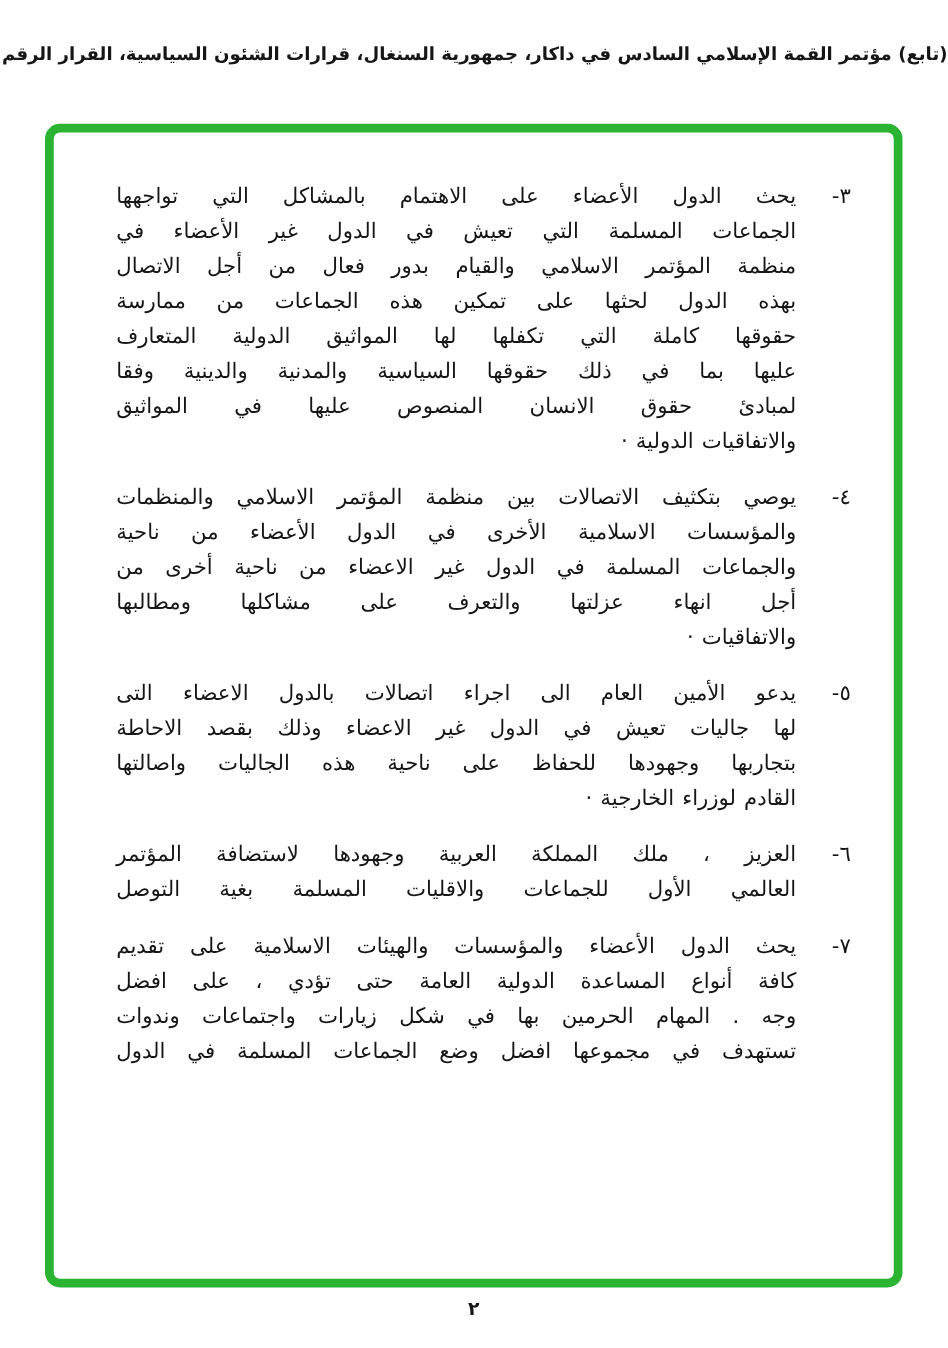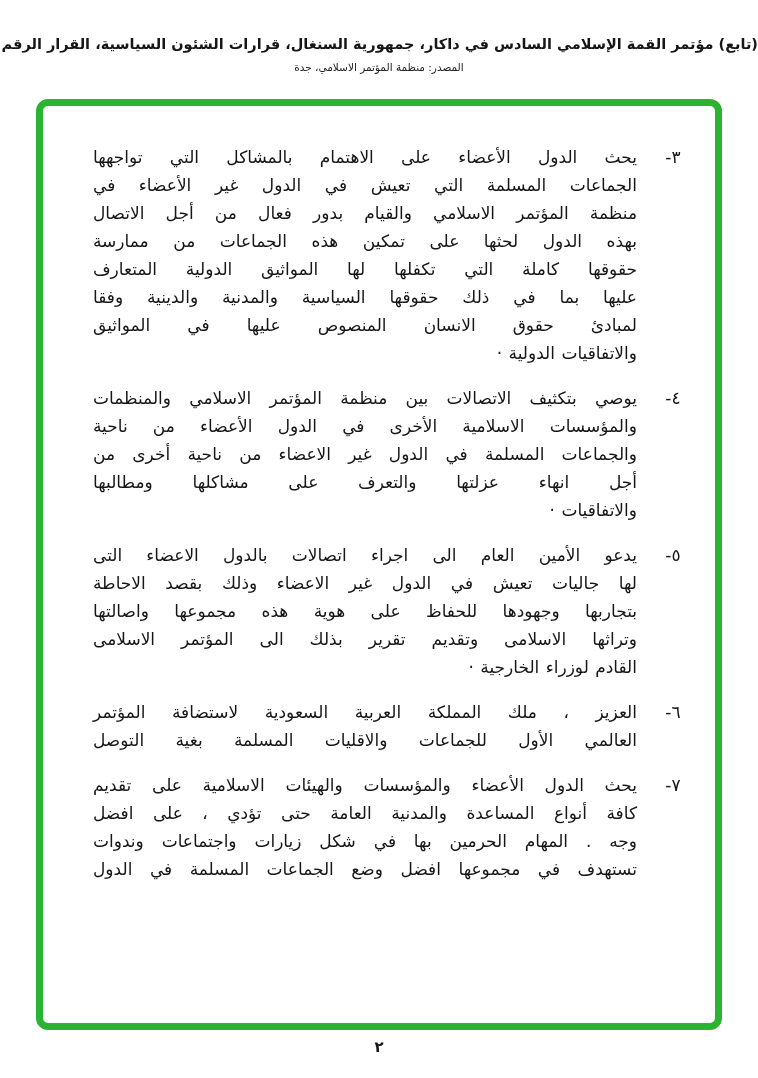--- a/index.html
+++ b/index.html
@@ -62,21 +62,20 @@
     text-align: center; font-size: 15px; font-weight: bold;
   }
 </style>
 </head>
 <body style="color: rgb(22, 22, 22);">
 
 <div class="page">
 
   <div class="header">
     <div class="header-title">(تابع) مؤتمر القمة الإسلامي السادس في داكار، جمهورية السنغال، قرارات الشئون السياسية، القرار الرقم ٦/١٥-س (ق أ)</div>
-    <div class="header-source">المصدر: منظمة المؤتمر الاسلامي، جدة</div>
   </div>
 
   <div class="green-box">
     <div class="content" id="items-container">
         <div class="item">
           <div class="item-number">٣-</div>
           <div class="item-body">
             <div class="line"><span class="lead">يحث</span> الدول الأعضاء على الاهتمام بالمشاكل التي تواجهها</div>
             <div class="line">الجماعات المسلمة التي تعيش في الدول غير الأعضاء في</div>
             <div class="line">منظمة المؤتمر الاسلامي والقيام بدور فعال من أجل الاتصال</div>
@@ -95,37 +94,36 @@
             <div class="line">والجماعات المسلمة في الدول غير الاعضاء من ناحية أخرى من</div>
             <div class="line">أجل انهاء عزلتها والتعرف على مشاكلها ومطالبها</div>
             <div class="line last">والاتفاقيات ·</div>
           </div>
         </div>
         <div class="item">
           <div class="item-number">٥-</div>
           <div class="item-body">
             <div class="line"><span class="lead">يدعو</span> الأمين العام الى اجراء اتصالات بالدول الاعضاء التى</div>
             <div class="line">لها جاليات تعيش في الدول غير الاعضاء وذلك بقصد الاحاطة</div>
-            <div class="line">بتجاربها وجهودها للحفاظ على هوية هذه مجموعها واصالتها</div>
-            <div class="line">وتراثها الاسلامى وتقديم تقرير بذلك الى المؤتمر الاسلامى</div>
+            <div class="line">بتجاربها وجهودها للحفاظ على ناحية هذه الجاليات واصالتها</div>
             <div class="line last">القادم لوزراء الخارجية ·</div>
           </div>
         </div>
         <div class="item">
           <div class="item-number">٦-</div>
           <div class="item-body">
-            <div class="line">العزيز ، ملك المملكة العربية السعودية لاستضافة المؤتمر</div>
+            <div class="line">العزيز ، ملك المملكة العربية وجهودها لاستضافة المؤتمر</div>
             <div class="line">العالمي الأول للجماعات والاقليات المسلمة بغية التوصل</div>
           </div>
         </div>
         <div class="item">
           <div class="item-number">٧-</div>
           <div class="item-body">
             <div class="line"><span class="lead">يحث</span> الدول الأعضاء والمؤسسات والهيئات الاسلامية على تقديم</div>
-            <div class="line">كافة أنواع المساعدة والمدنية العامة حتى تؤدي ، على افضل</div>
+            <div class="line">كافة أنواع المساعدة الدولية العامة حتى تؤدي ، على افضل</div>
             <div class="line">وجه . المهام الحرمين بها في شكل زيارات واجتماعات وندوات</div>
             <div class="line">تستهدف في مجموعها افضل وضع الجماعات المسلمة في الدول</div>
           </div>
         </div>
       </div>
   </div>
 
   <div class="footer">
     <span>٢</span>
   </div>

